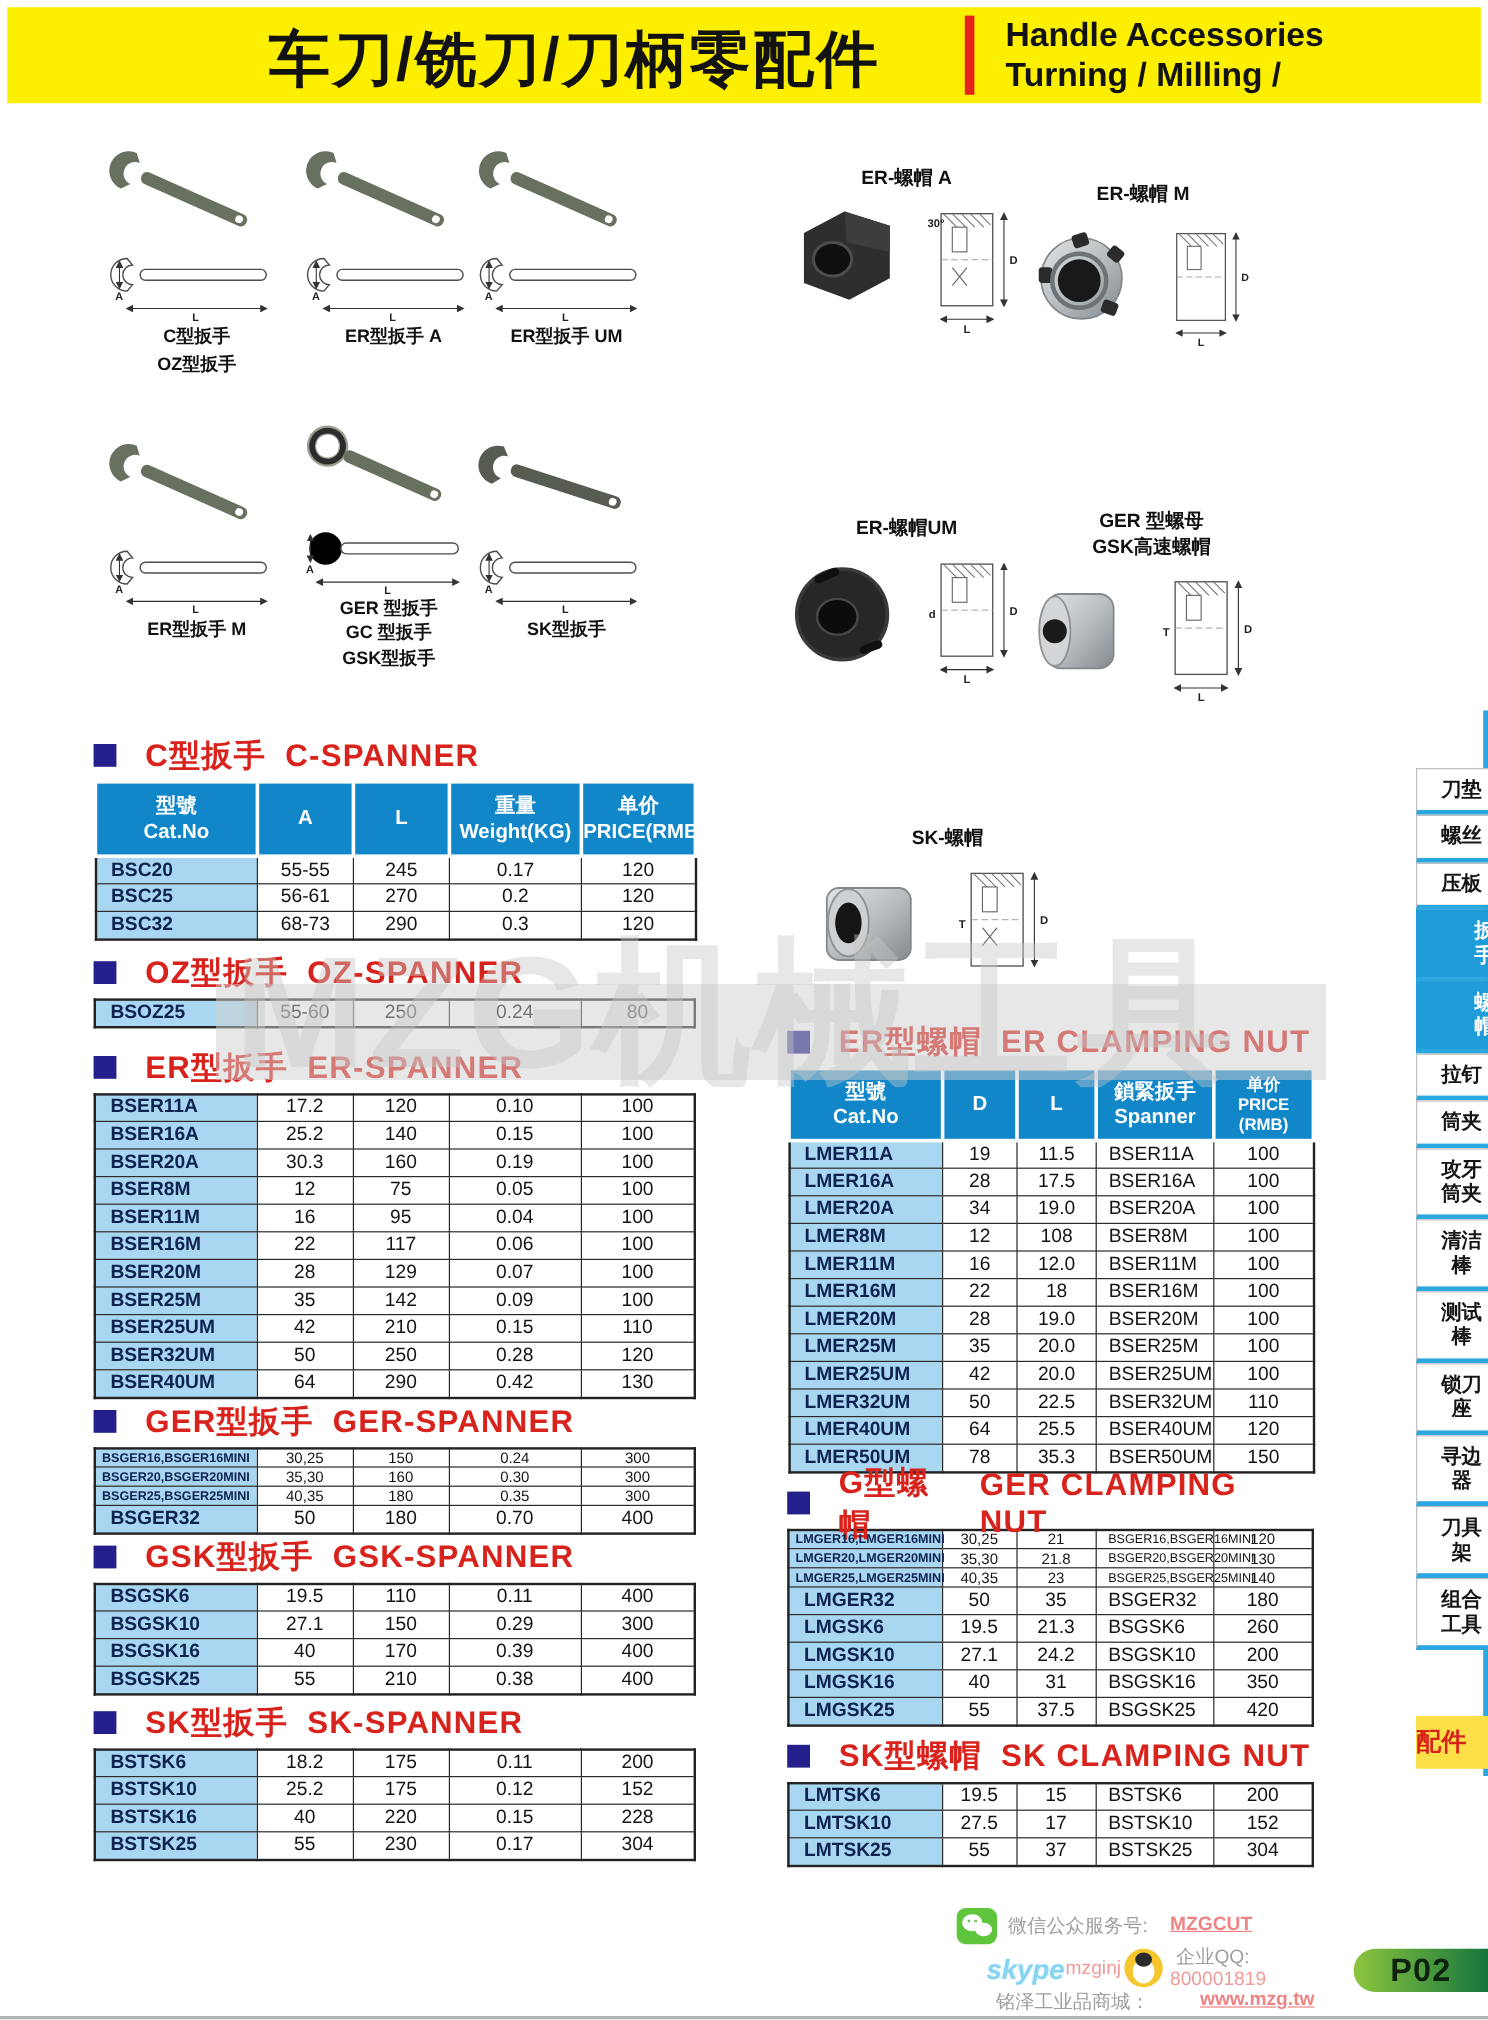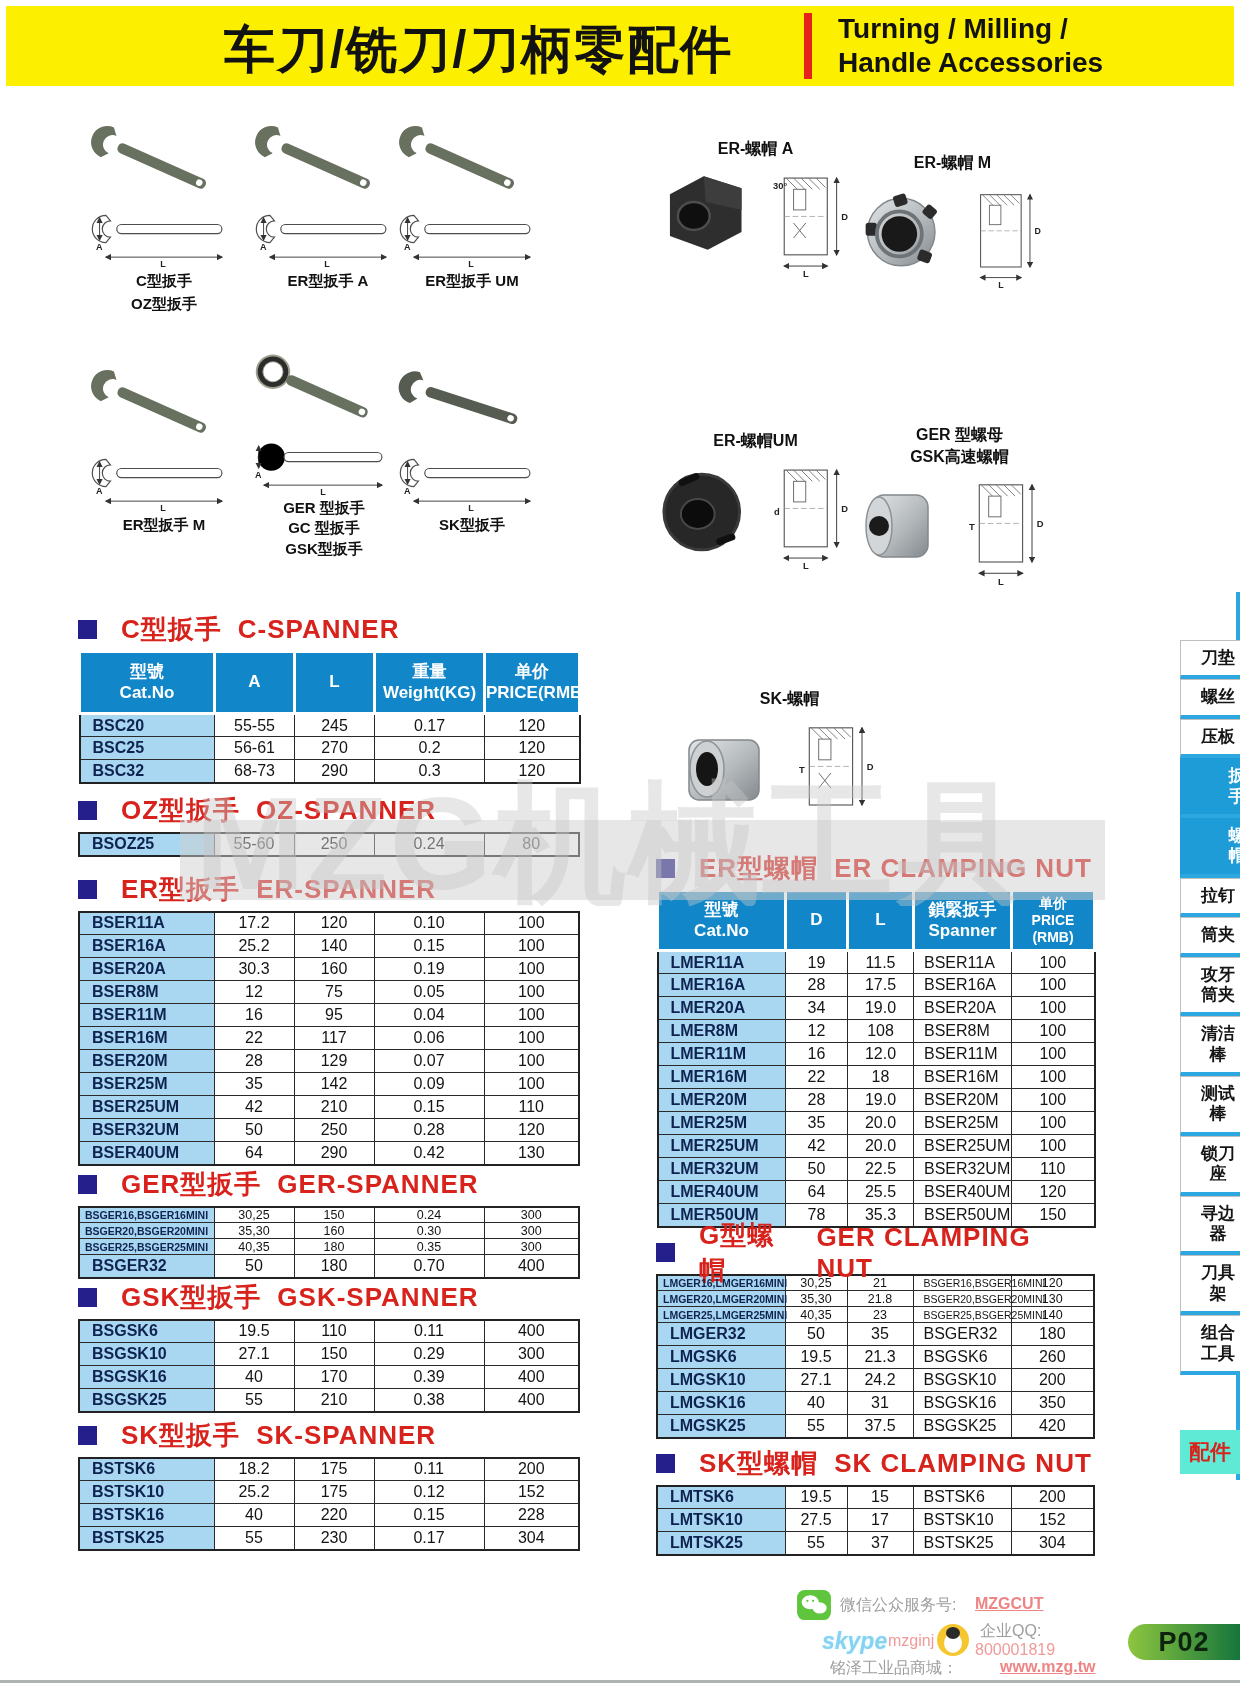--- a/index.html
+++ b/index.html
@@ -51,22 +51,22 @@
   .rt tbody td:nth-child(4){text-align:left;padding-left:10px;}
   table.spec tr.small td{height:16px;font-size:12.5px;}
   table.spec tr.small td.model{font-size:10.5px;padding-left:5px;}
   .rt tr.small td:nth-child(4){font-size:10.5px;}
   
   .side-line{position:absolute;left:1236px;top:592px;width:4px;height:888px;background:#2da7e0;z-index:1;}
   #sidebar{position:absolute;left:1180px;top:640px;width:76px;z-index:1;}
   .side-item{background:#fff;border:1px solid #bfbfbf;border-bottom:4px solid #2da7e0;color:#151515;
       font-size:17px;font-weight:700;text-align:center;padding:7px 2px;line-height:1.2;white-space:pre-line;cursor:pointer;}
   .side-item.active{background:#1e9cd8;color:#fff;border-color:#1e9cd8;border-bottom-color:#2da7e0;padding-left:40px;}
-  #accessory{position:absolute;left:1180px;top:1430px;width:60px;height:44px;background:#5eead4;color:#d8231d;
-      font-size:21px;font-weight:800;text-align:center;line-height:44px;z-index:2;}
+  #accessory{position:absolute;left:1180px;top:1430px;width:60px;height:44px;background:#fde047;color:#d8231d;
+      font-size:21px;font-weight:800;text-align:left;line-height:44px;z-index:2;}
   
   .ft-gray{position:absolute;color:#9e9e9e;font-size:16px;z-index:3;}
   .ft-pink{position:absolute;color:#f09a9a;font-size:16px;z-index:3;}
   .ft-link{text-decoration:underline;font-weight:700;color:#ee8484;cursor:pointer;text-align:center;}
   #wechat-icon{position:absolute;left:797px;top:1590px;width:34px;height:32px;z-index:3;}
   #skype-logo{position:absolute;left:822px;top:1628px;color:#85d2f1;font-size:23px;font-weight:800;font-style:italic;
       text-shadow:0 0 3px #d6f1fc;z-index:3;}
   #qq-icon{position:absolute;left:936px;top:1623px;width:34px;height:34px;z-index:3;}
   #page-badge{position:absolute;left:1128px;top:1624px;width:112px;height:36px;border-radius:18px 0 0 18px;
       background:linear-gradient(90deg,#8dc63f,#15753c);color:#0d230f;font-size:27px;font-weight:800;
@@ -88,22 +88,22 @@
           <stop offset=".55" stop-color="#b4b9bc"></stop>
           <stop offset="1" stop-color="#83898d"></stop>
       </linearGradient>
     </defs>
   </svg>
 
   <div class="banner">
     <div class="banner-zh">车刀/铣刀/刀柄零配件</div>
     <div class="banner-divider"></div>
     <div class="banner-en">
+      <div>Handle Accessories</div>
       <div>Turning / Milling /</div>
-      <div>Handle Accessories</div>
     </div>
   </div>
 
   <figure class="wfig" style="left:88px;top:122px">
     <svg class="wphoto" viewBox="0 0 150 92">
       <g transform="rotate(24 30 26)">
         <path class="wfill" d="M16 10 A17 17 0 1 0 16 44 L22 37 A10 10 0 1 1 22 17 Z"></path>
         <rect class="wfill" x="28" y="21" width="100" height="11" rx="5"></rect>
         <circle cx="121" cy="26.5" r="3.4" fill="#fff"></circle>
       </g>

